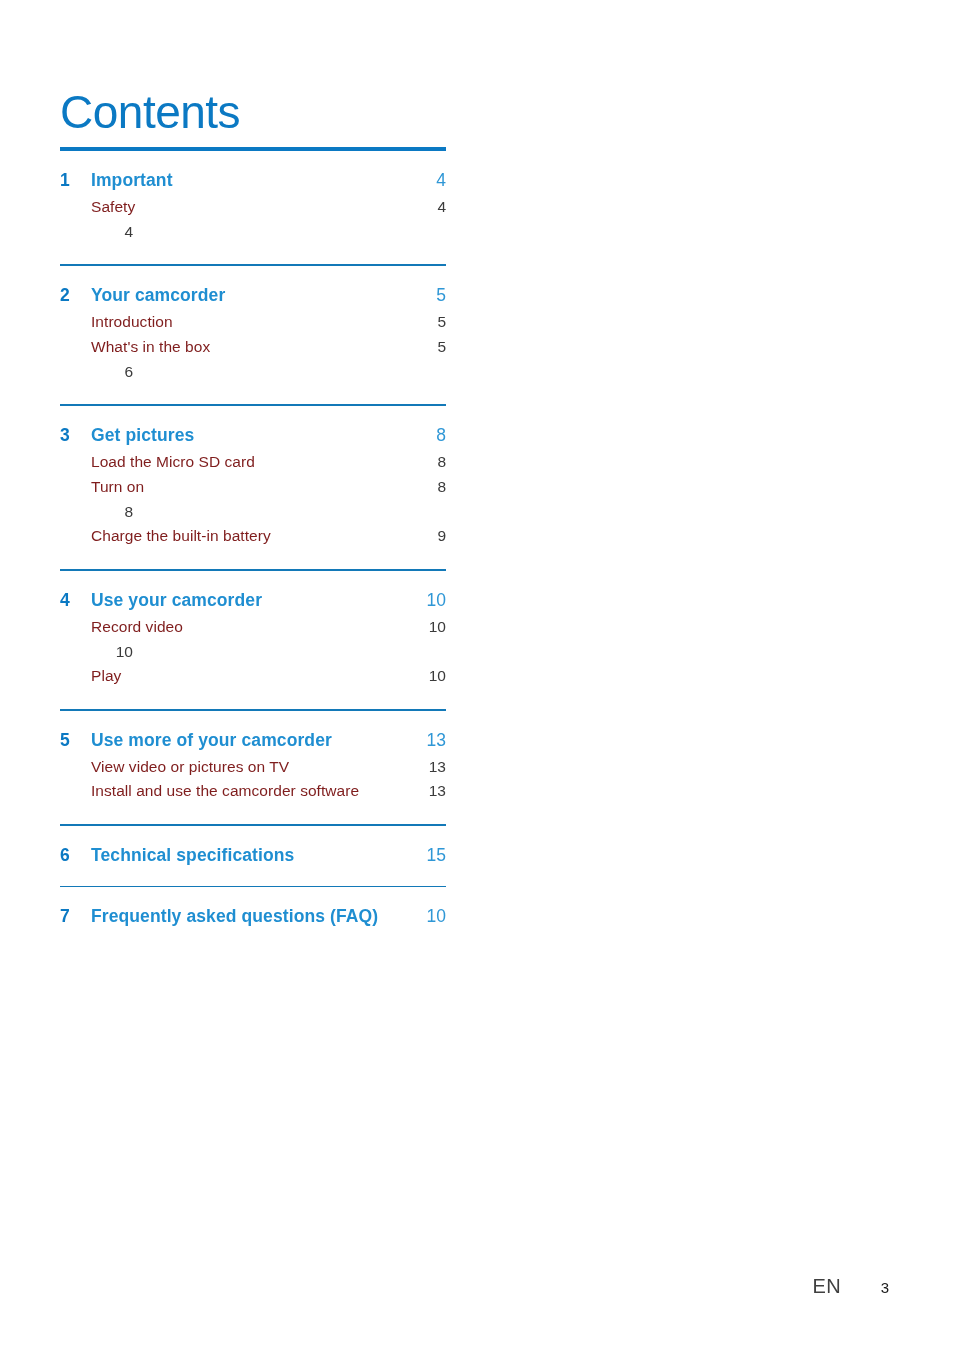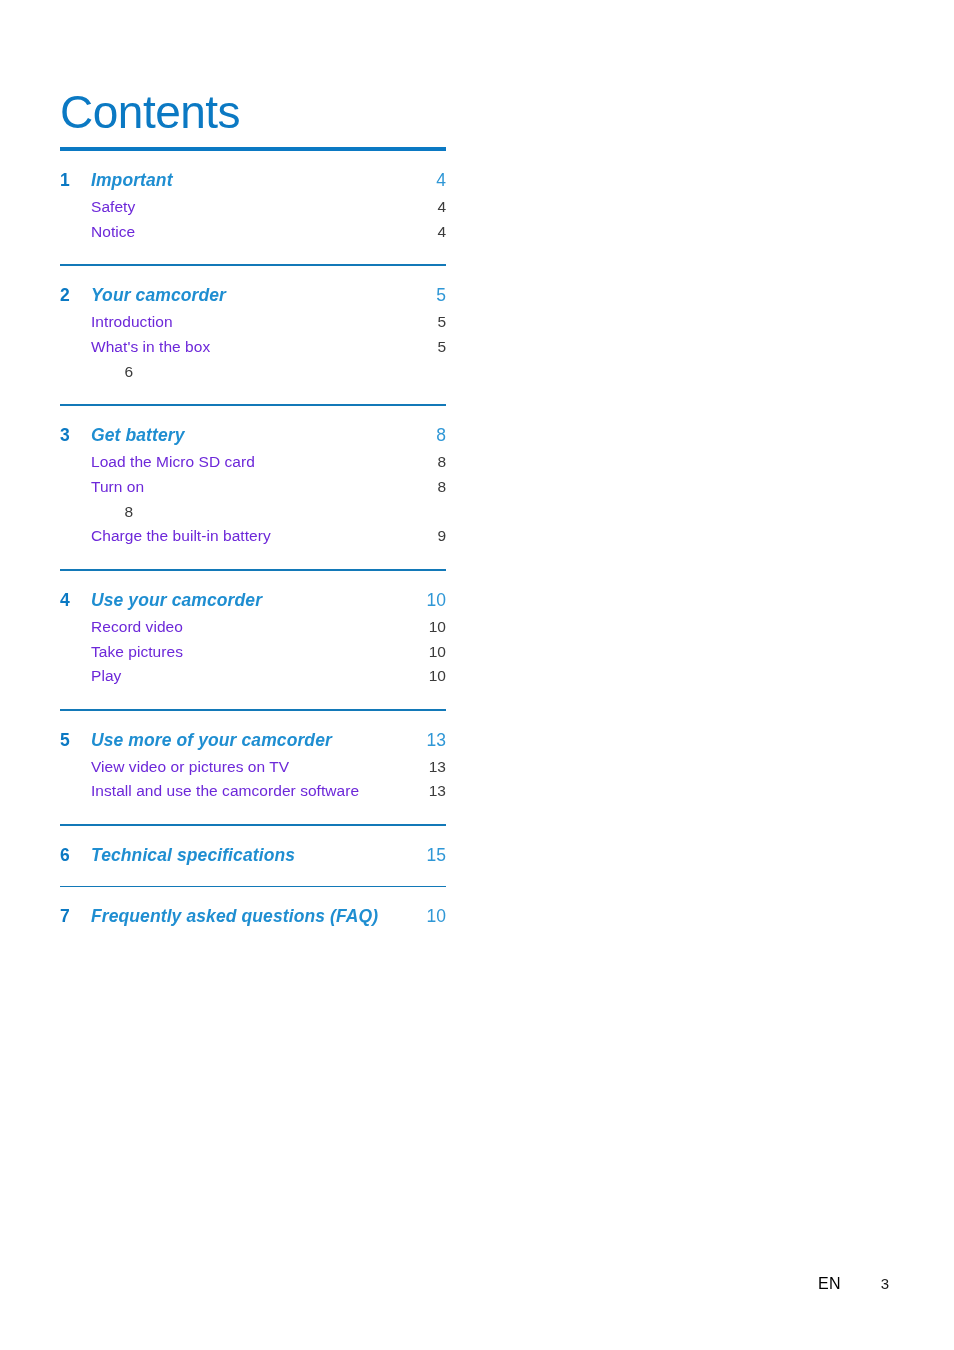--- a/index.html
+++ b/index.html
@@ -94,26 +94,25 @@
   .label {
     flex: 1 1 auto;
     line-height: 1.35;
     white-space: nowrap;
   }
   .row-chapter .label {
     font-size: 17.5px;
     font-weight: 700;
     color: #1f8ed1;
     letter-spacing: 0.1px;
-    font-style: italic;
   }
   .row-sub .label {
     font-size: 15.5px;
     font-weight: 400;
-    color: #6d28d9;
+    color: #7f1d1d;
     letter-spacing: 0.05px;
   }
 
   .pg {
     flex: 0 0 42px;
     width: 42px;
     text-align: right;
     line-height: 1.35;
     font-variant-numeric: lining-nums;
   }
@@ -143,22 +142,22 @@
     width: 954px;
   }
   .footer-inner {
     position: absolute;
     right: 65px;
     top: 0;
     display: flex;
     align-items: baseline;
   }
   .footer-lang {
-    font-size: 16px;
-    color: #000000;
+    font-size: 20px;
+    color: #404040;
     font-weight: 400;
     letter-spacing: 0.4px;
   }
   .footer-page {
     font-size: 15px;
     color: #1a1a1a;
     font-weight: 400;
     margin-left: 36px;
     min-width: 12px;
     text-align: right;
@@ -181,21 +180,20 @@
           <span class="label">Important</span>
           <span class="pg">4</span>
         </div>
         <div class="row row-sub">
           <span class="num-spacer"></span>
           <span class="label">Safety</span>
           <span class="pg">4</span>
         </div>
         <div class="row row-sub">
           <span class="num-spacer"></span>
-          <span class="label">Notice</span>
           <span class="pg">4</span>
         </div>
       </div>
     </div>
 
     <div class="group-gap"></div>
 
     <div class="group">
       <div class="rule-thin"></div>
       <div class="group-body">
@@ -221,21 +219,21 @@
       </div>
     </div>
 
     <div class="group-gap"></div>
 
     <div class="group">
       <div class="rule-thin"></div>
       <div class="group-body">
         <div class="row row-chapter">
           <span class="num">3</span>
-          <span class="label">Get battery</span>
+          <span class="label">Get pictures</span>
           <span class="pg">8</span>
         </div>
         <div class="row row-sub">
           <span class="num-spacer"></span>
           <span class="label">Load the Micro SD card</span>
           <span class="pg">8</span>
         </div>
         <div class="row row-sub">
           <span class="num-spacer"></span>
           <span class="label">Turn on</span>
@@ -263,21 +261,20 @@
           <span class="label">Use your camcorder</span>
           <span class="pg">10</span>
         </div>
         <div class="row row-sub">
           <span class="num-spacer"></span>
           <span class="label">Record video</span>
           <span class="pg">10</span>
         </div>
         <div class="row row-sub">
           <span class="num-spacer"></span>
-          <span class="label">Take pictures</span>
           <span class="pg">10</span>
         </div>
         <div class="row row-sub">
           <span class="num-spacer"></span>
           <span class="label">Play</span>
           <span class="pg">10</span>
         </div>
       </div>
     </div>
 

